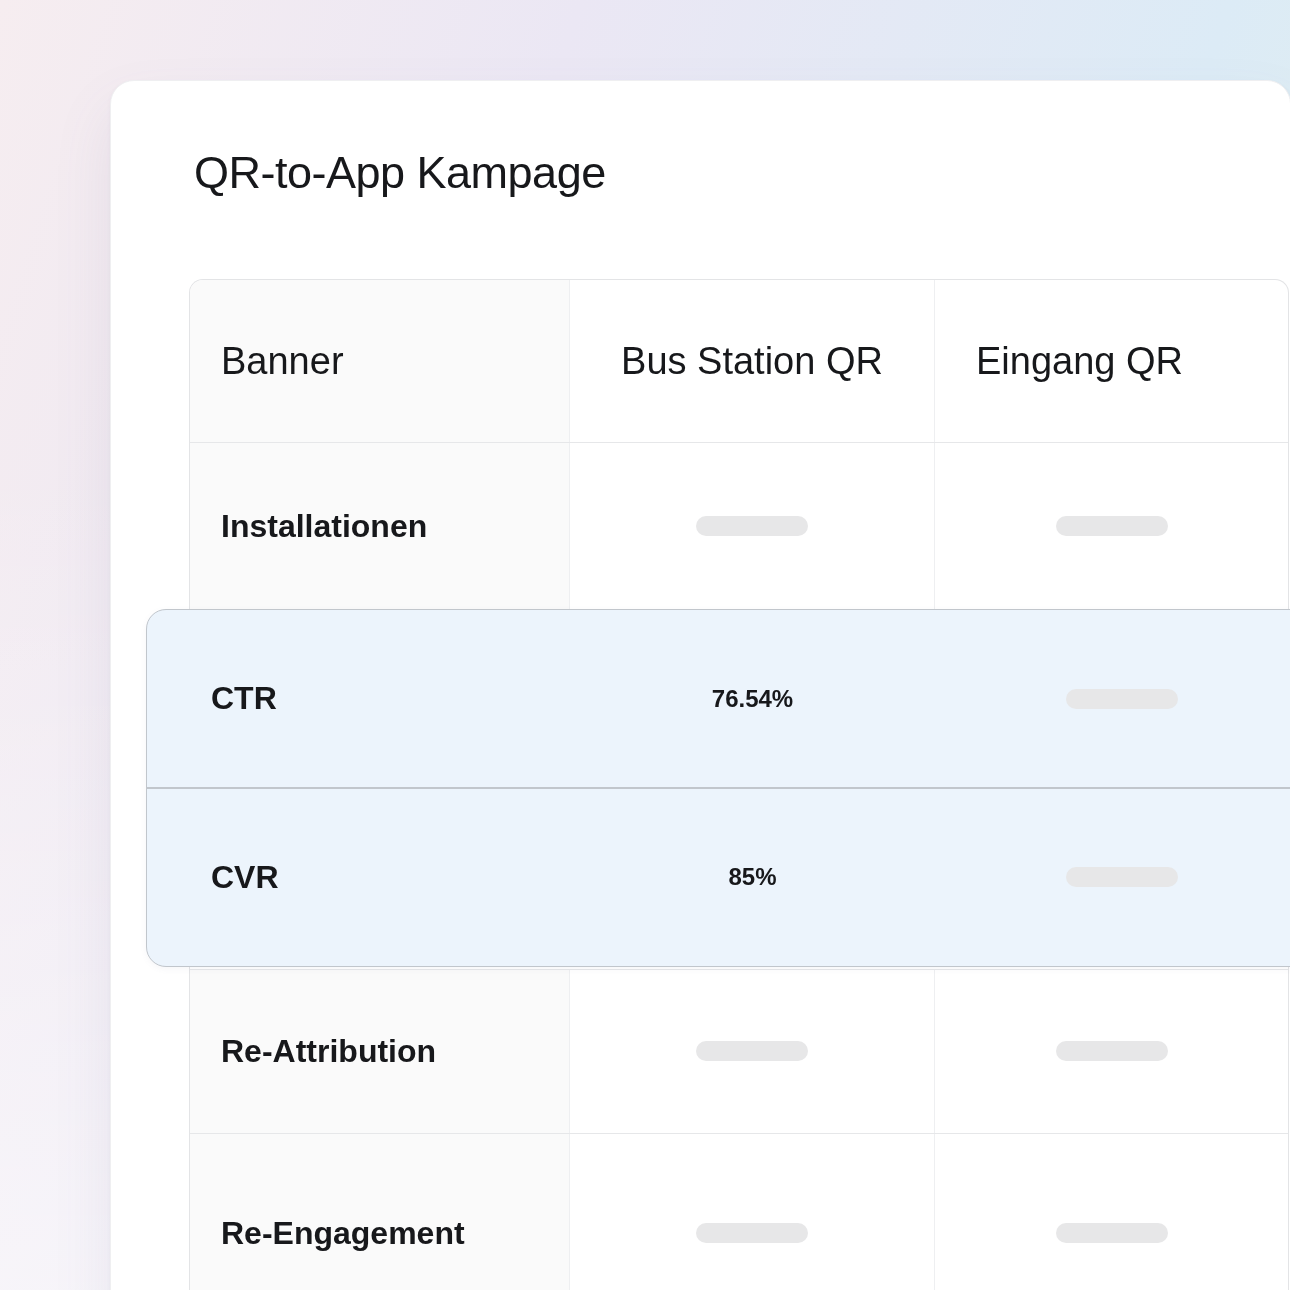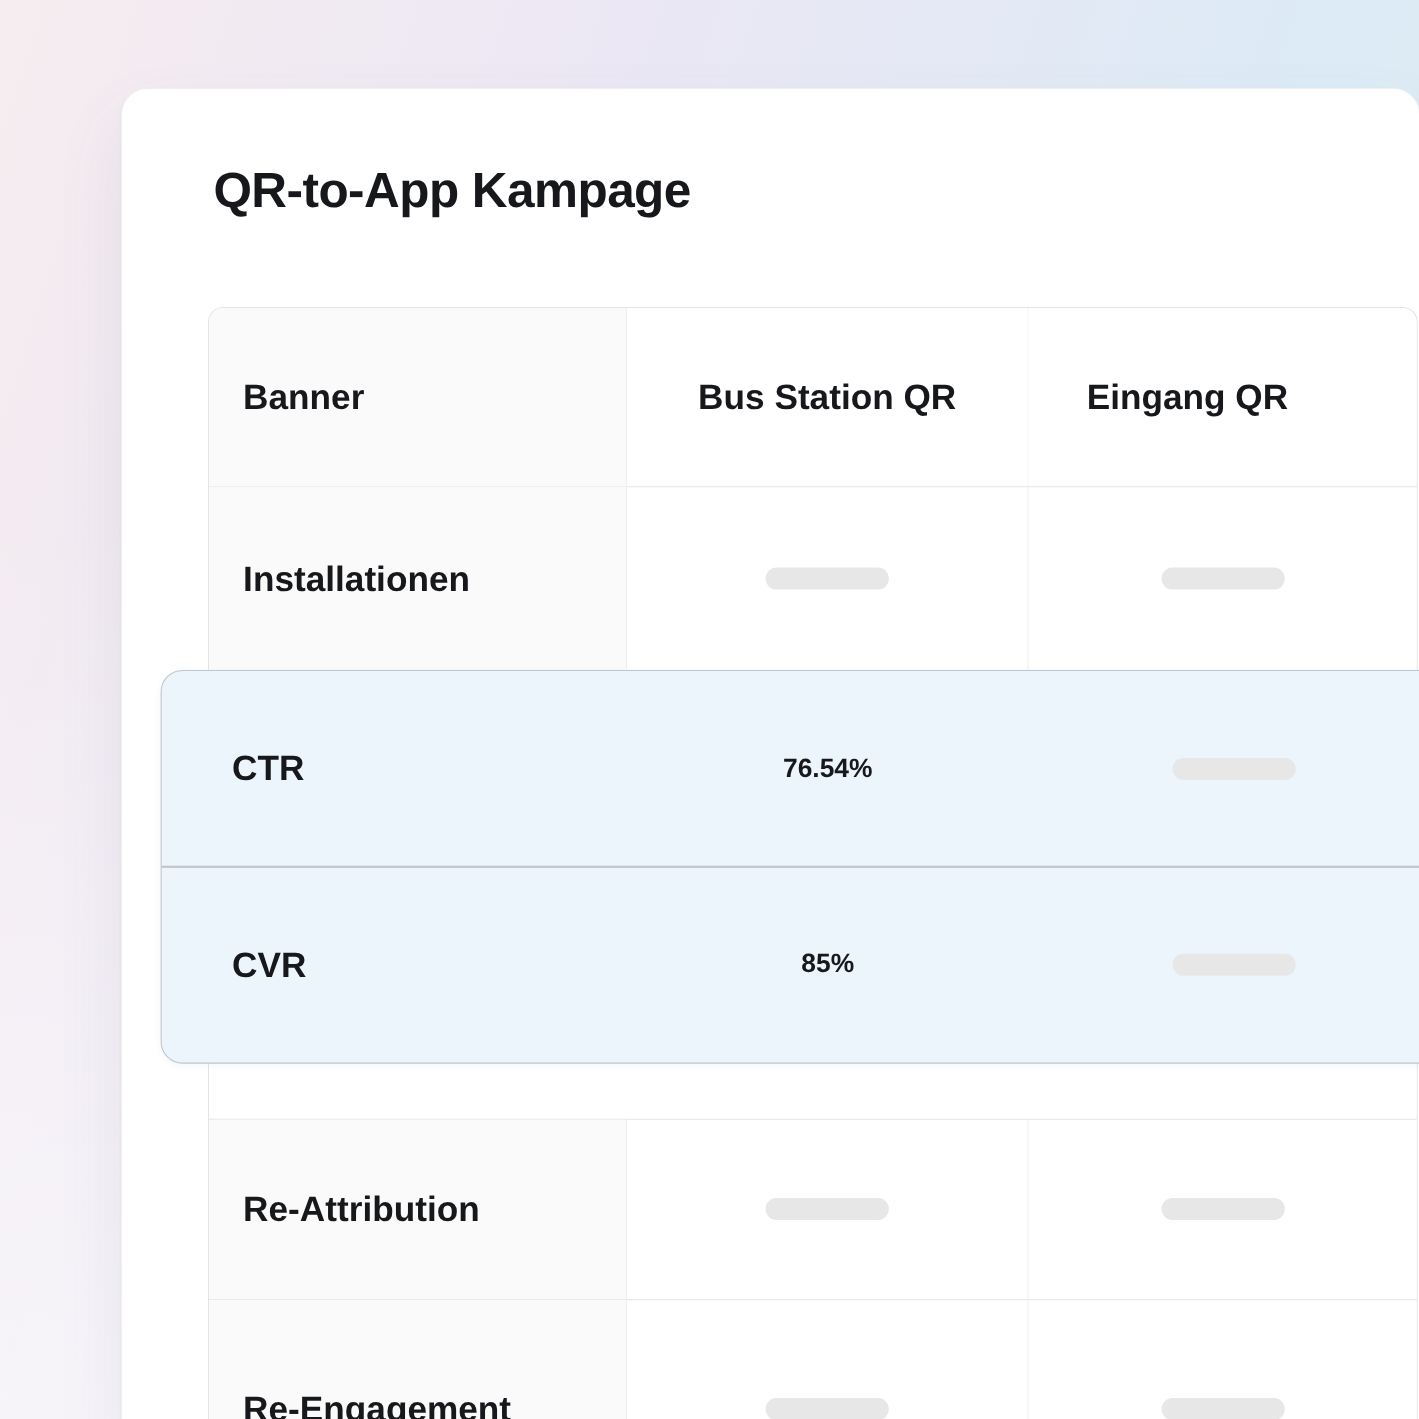--- a/index.html
+++ b/index.html
@@ -14,42 +14,42 @@
   .card{
     position:absolute;left:110px;top:80px;width:1181px;height:1290px;
     background:var(--card-bg,#ffffff);
     border:1px solid #efeff1;
     border-radius:24px;
     box-shadow:0 30px 60px rgba(120,110,140,0.10), 0 2px 4px rgba(120,110,140,0.06);
     box-sizing:border-box;
   }
   .title{
     position:absolute;left:83px;top:66px;margin:0;
-    font-size:45px;font-weight:700;letter-spacing:-0.5px;
+    font-size:45px;font-weight:400;letter-spacing:-0.5px;
     color:var(--text,#17181b);
   }
   .table{
     position:absolute;left:78px;top:198px;width:1100px;height:1092px;
     background:#ffffff;border:1px solid var(--table-border,#e3e4e6);
     border-radius:14px;border-bottom:none;
     box-sizing:border-box;
   }
   .row{display:grid;grid-template-columns:379px 365px 1fr;box-sizing:border-box;}
   .row > div{box-sizing:border-box;display:flex;align-items:center;}
   .row > div + div{border-left:1px solid #eeeff1;}
   .c1{background:var(--first-col-bg,#fafafa);padding-left:31px;}
   .header{height:163px;border-bottom:1px solid #e6e7e9;}
   .header .c1{border-top-left-radius:13px;}
   .header .c3{border-top-right-radius:13px;}
-  .header-cell{font-size:32px;font-weight:700;color:var(--text,#17181b);}
+  .header-cell{font-size:38px;font-weight:400;color:var(--text,#17181b);}
   .center{justify-content:center;}
   .pad-r{padding-right:64px;}
   .row-label{font-size:32px;font-weight:700;color:var(--text,#17181b);}
   .r-install{height:166px;}
-  .r-std{height:164px;border-top:1px solid #e6e7e9;margin-top:48px;}
+  .r-std{height:164px;border-top:1px solid #e6e7e9;}
   .r-last{height:200px;border-top:1px solid #e6e7e9;}
   .gap{height:2px;}
   .pill{
     width:112px;height:20px;border-radius:10px;
     background:var(--pill,#e7e7e8);
   }
   .hl-group{
     position:relative;z-index:2;
     margin-left:-44px;width:calc(100% + 66px);
     background:var(--highlight-bg,#ecf4fc);

